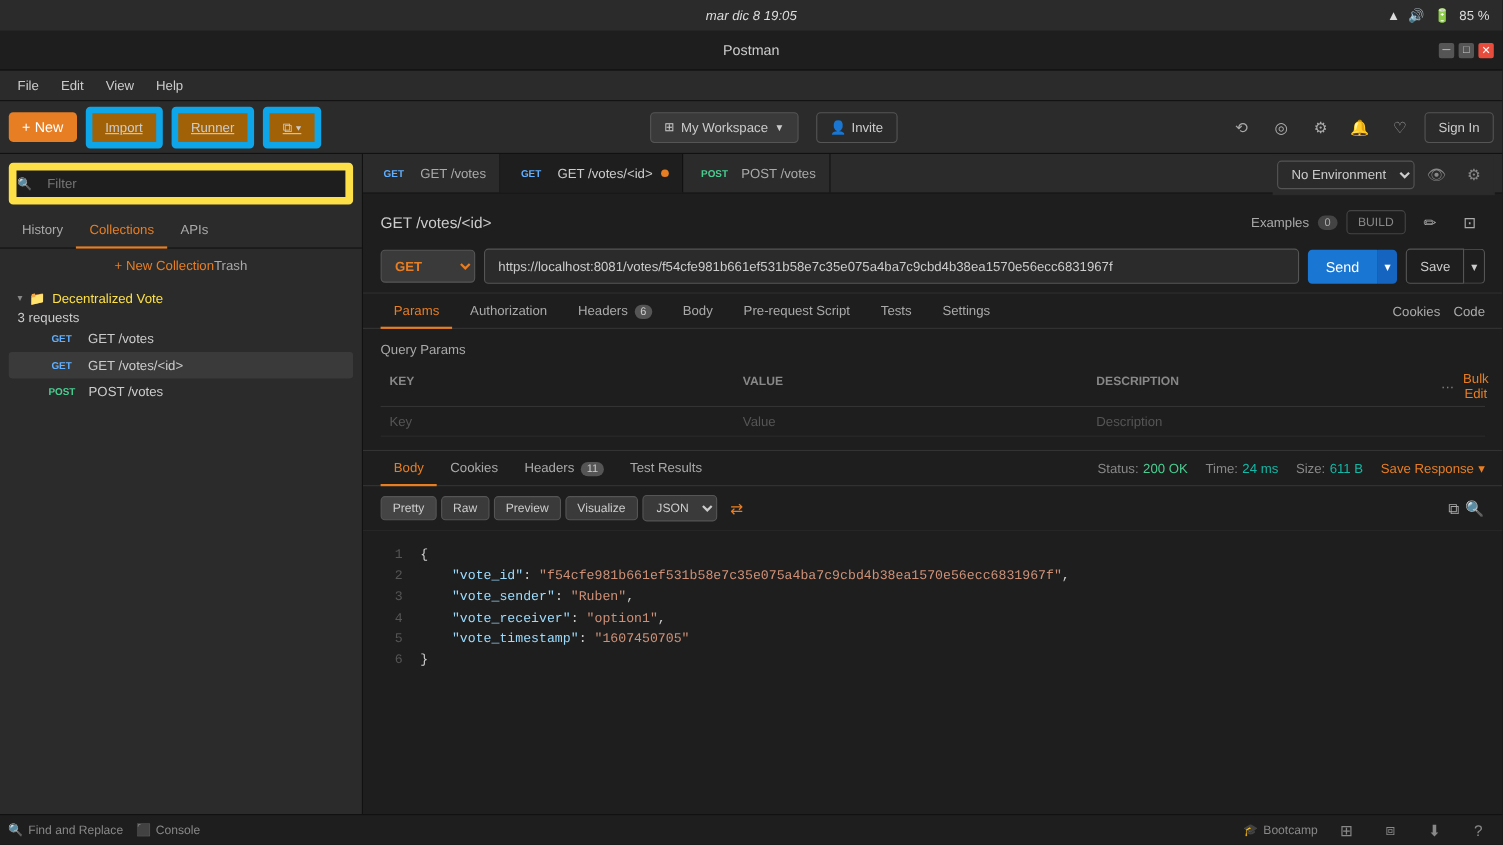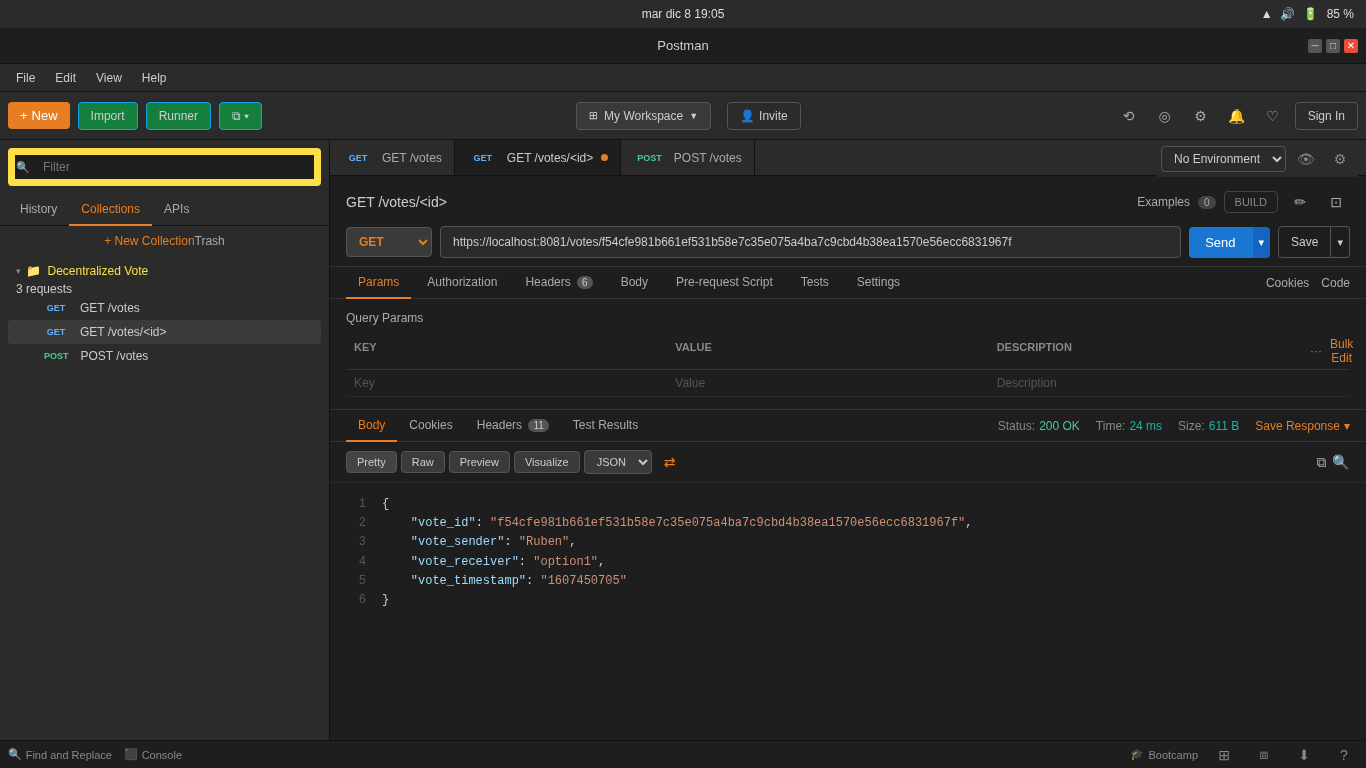--- a/index.html
+++ b/index.html
@@ -10,21 +10,21 @@
       background: #2b2b2b;
       height: 28px;
       display: flex;
       align-items: center;
       justify-content: space-between;
       padding: 0 12px;
       font-size: 12px;
       color: #ddd;
     }
     .os-bar-left { display: flex; align-items: center; gap: 12px; margin-top: 48px; }
-    .os-bar-center { position: absolute; left: 50%; transform: translateX(-50%); font-weight: 500; }
+    .os-bar-center { position: absolute; left: 50%; transform: translateX(-50%); font-weight: 500; font-style: italic; }
     .os-bar-right { display: flex; align-items: center; gap: 8px; margin-left: auto; }
     .os-postman { display: flex; align-items: center; gap: 4px; }
     .os-postman-icon { width: 16px; height: 16px; background: #e77e24; border-radius: 50%; display: inline-block; }
 
     
     .title-bar {
       background: #1e1e1e;
       height: 36px;
       display: flex;
       align-items: center;
@@ -74,27 +74,28 @@
       padding: 6px 12px;
       border-radius: 4px;
       cursor: pointer;
       font-size: 13px;
       font-weight: 500;
       display: flex;
       align-items: center;
       gap: 4px;
     }
     .btn-secondary {
-      background: #15803d;
-      color: #ccc;
-      border: 1px solid #0ea5e9;
+      background: #a16207;
+      color: #ccc;
+      border: 6px solid #0ea5e9;
       padding: 6px 12px;
       border-radius: 4px;
       cursor: pointer;
       font-size: 12px;
+      text-decoration: underline;
     }
     .toolbar-center {
       flex: 1;
       display: flex;
       align-items: center;
       justify-content: center;
     }
     .workspace-btn {
       background: #3a3a3a;
       color: #ccc;

